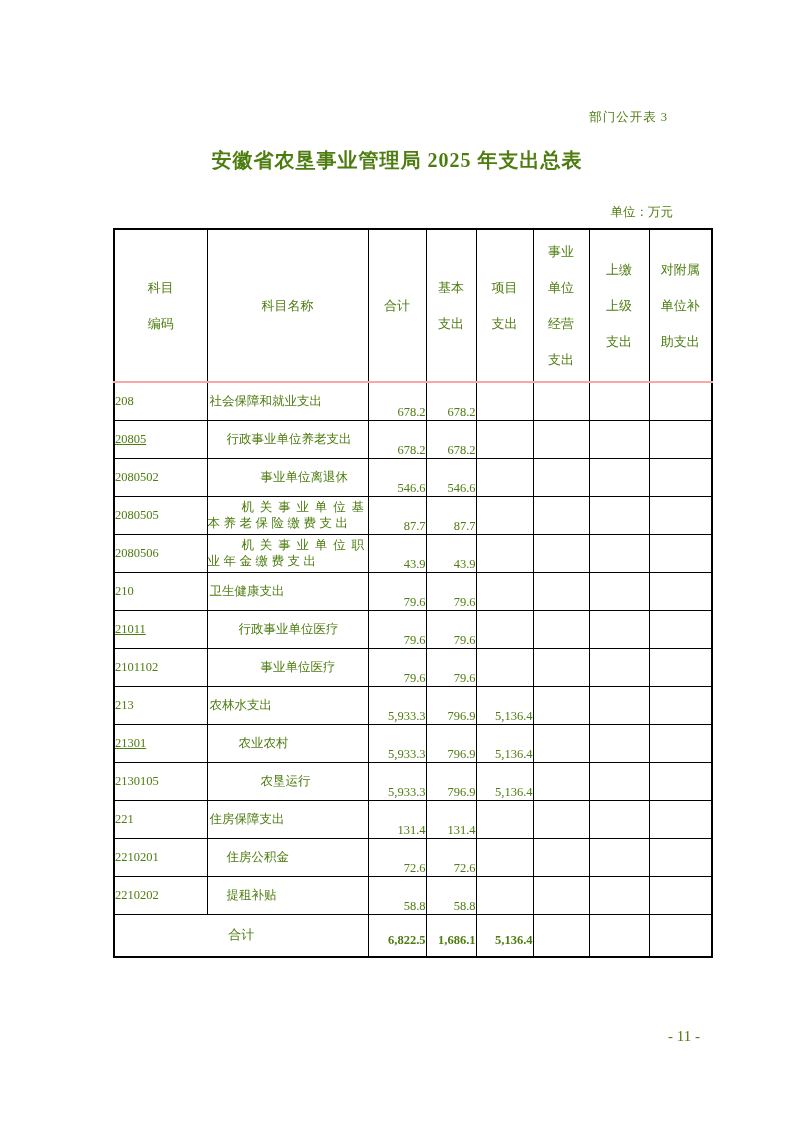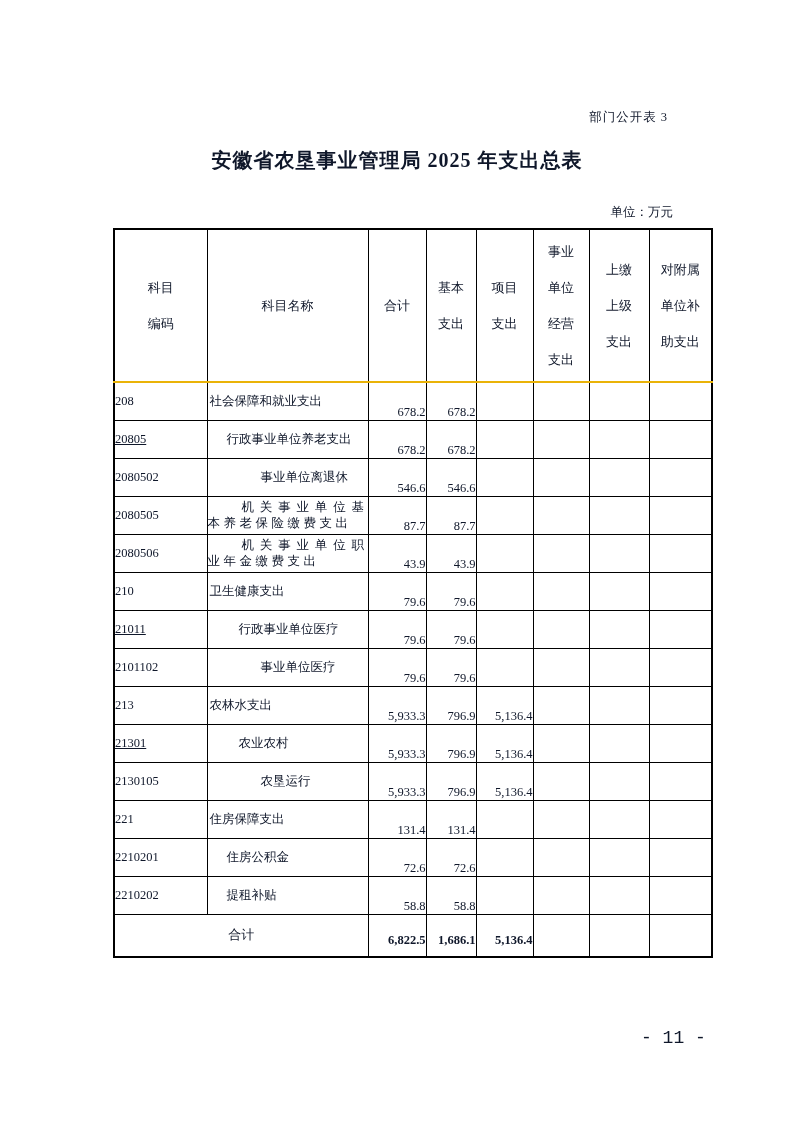--- a/index.html
+++ b/index.html
@@ -5,21 +5,21 @@
   html, body {
     margin: 0;
     padding: 0;
     background: #ffffff;
   }
   .page {
     position: relative;
     width: 794px;
     height: 1123px;
     background: #ffffff;
-    color: #0f172a;
+    color: #4d7c0f;
     font-family: "Liberation Serif", "DejaVu Serif", serif;
     overflow: hidden;
     border-radius: 17px;
   }
   .doc-label {
     position: absolute;
     top: 109px;
     right: 126px;
     font-size: 12.5px;
     letter-spacing: 1px;
@@ -55,21 +55,21 @@
     padding: 0;
     overflow: hidden;
   }
   .budget-table thead th {
     height: 151px;
     font-weight: normal;
     font-size: 13px;
     line-height: 36px;
     white-space: pre-line;
     vertical-align: middle;
-    border-bottom: 2px solid #eab308;
+    border-bottom: 2px solid #fca5a5;
   }
   tr.data-row { height: 38px; }
   .cell-code {
     font-size: 12.5px;
     text-align: left;
     vertical-align: middle;
     margin-left: 20px;
   }
   .lvl1 { padding-left: 6px; }
   .lvl2 { padding-left: 18px; text-decoration: underline; }
@@ -99,23 +99,22 @@
     text-align: center;
     vertical-align: middle;
   }
   .total-row .cell-num {
     font-weight: bold;
     padding-bottom: 8px;
   }
   .page-number {
     position: absolute;
     top: 1028px;
-    left: 641px;
-    font-size: 18px;
-    font-family: Liberation Mono, monospace;
+    left: 668px;
+    font-size: 15px;
   }
 </style>
 </head>
 <body>
 
 <div class="page">
 
   <div class="doc-label">部门公开表 3</div>
 
   <h1 class="title">安徽省农垦事业管理局 2025 年支出总表</h1>

